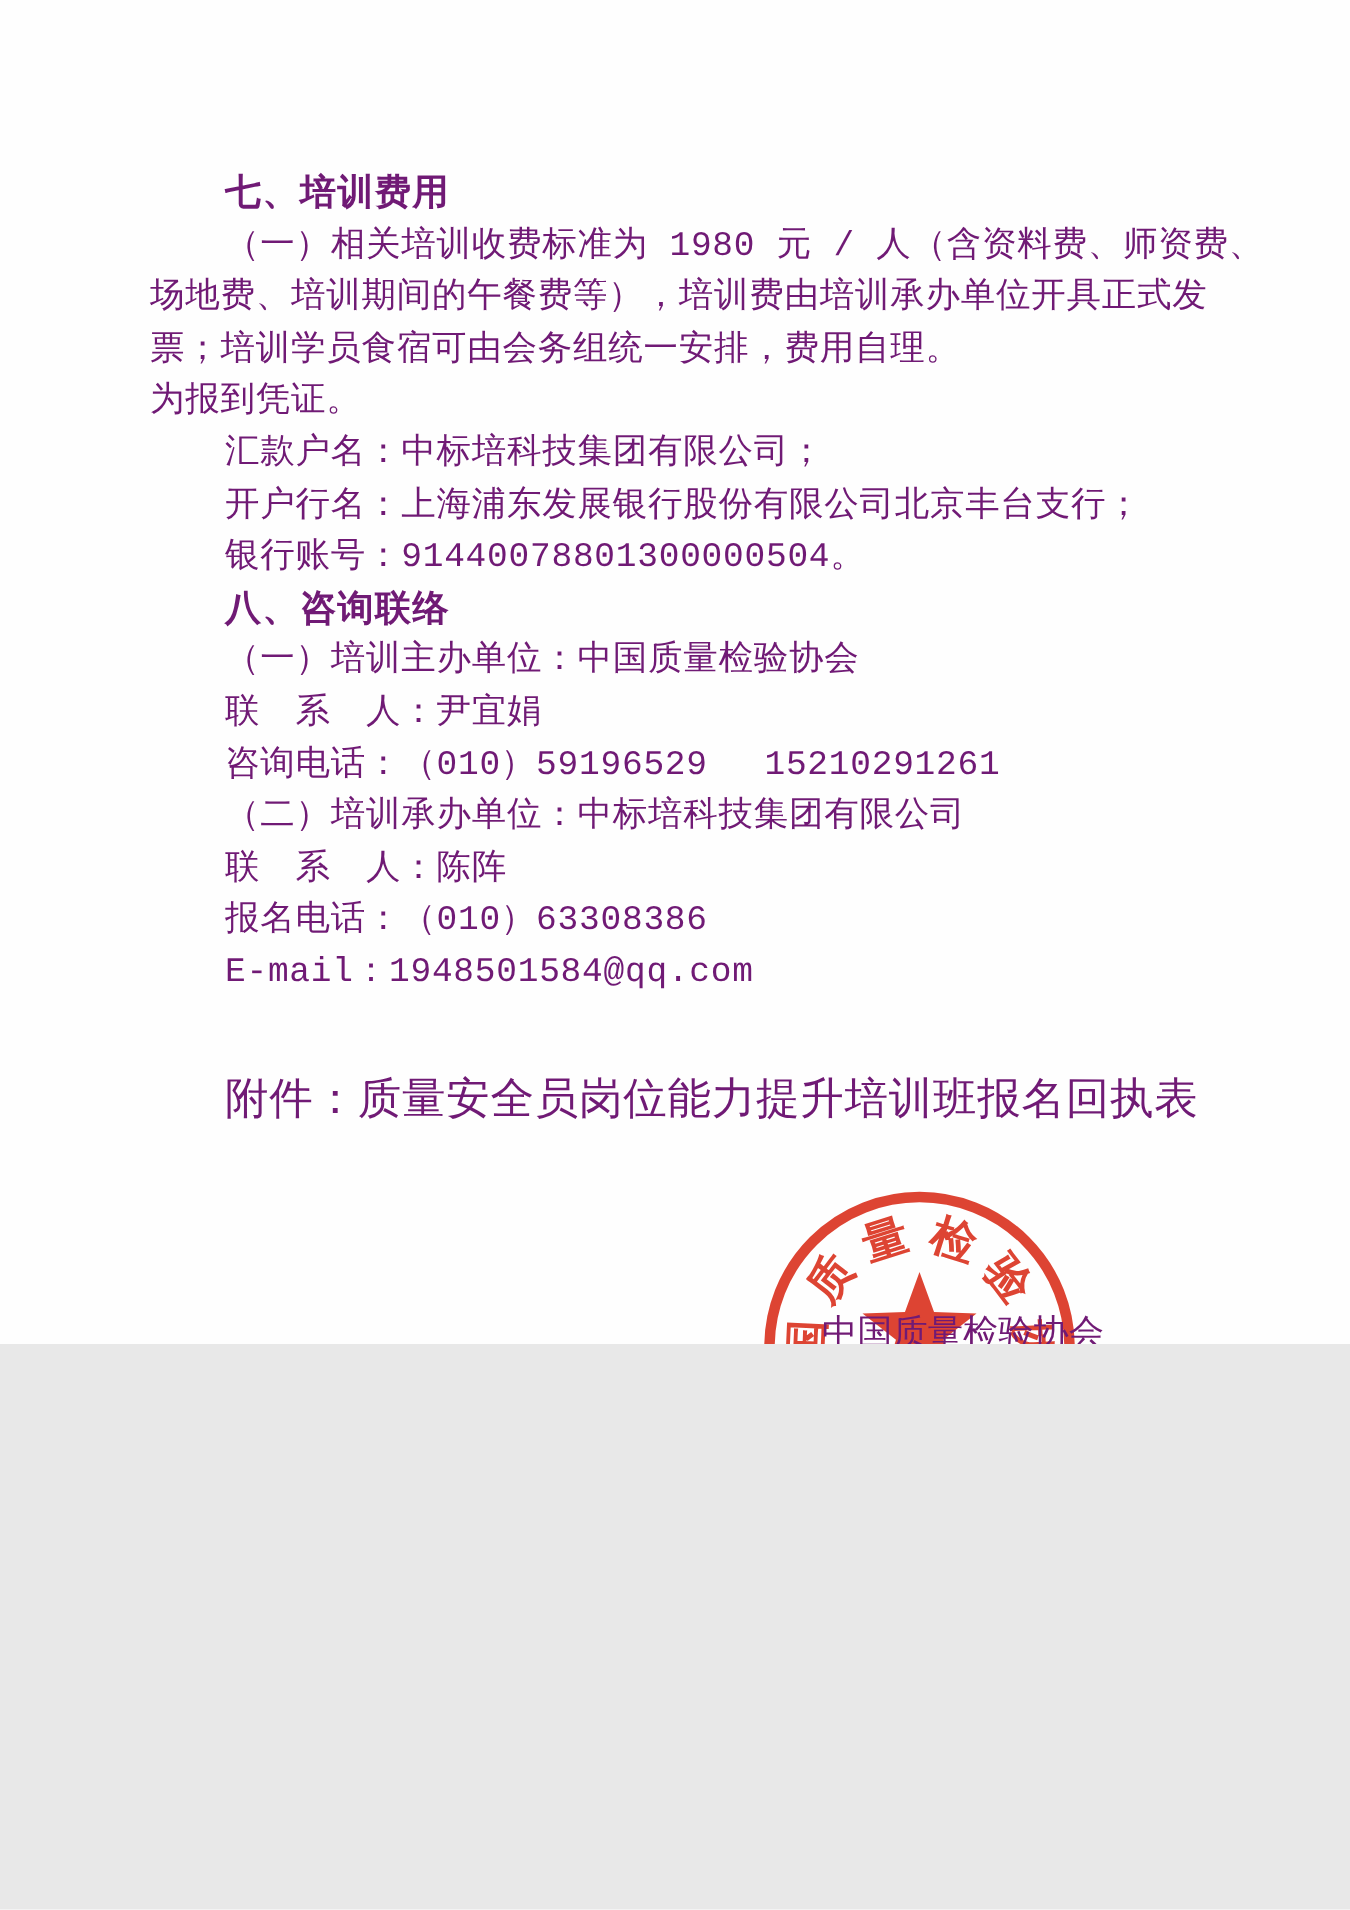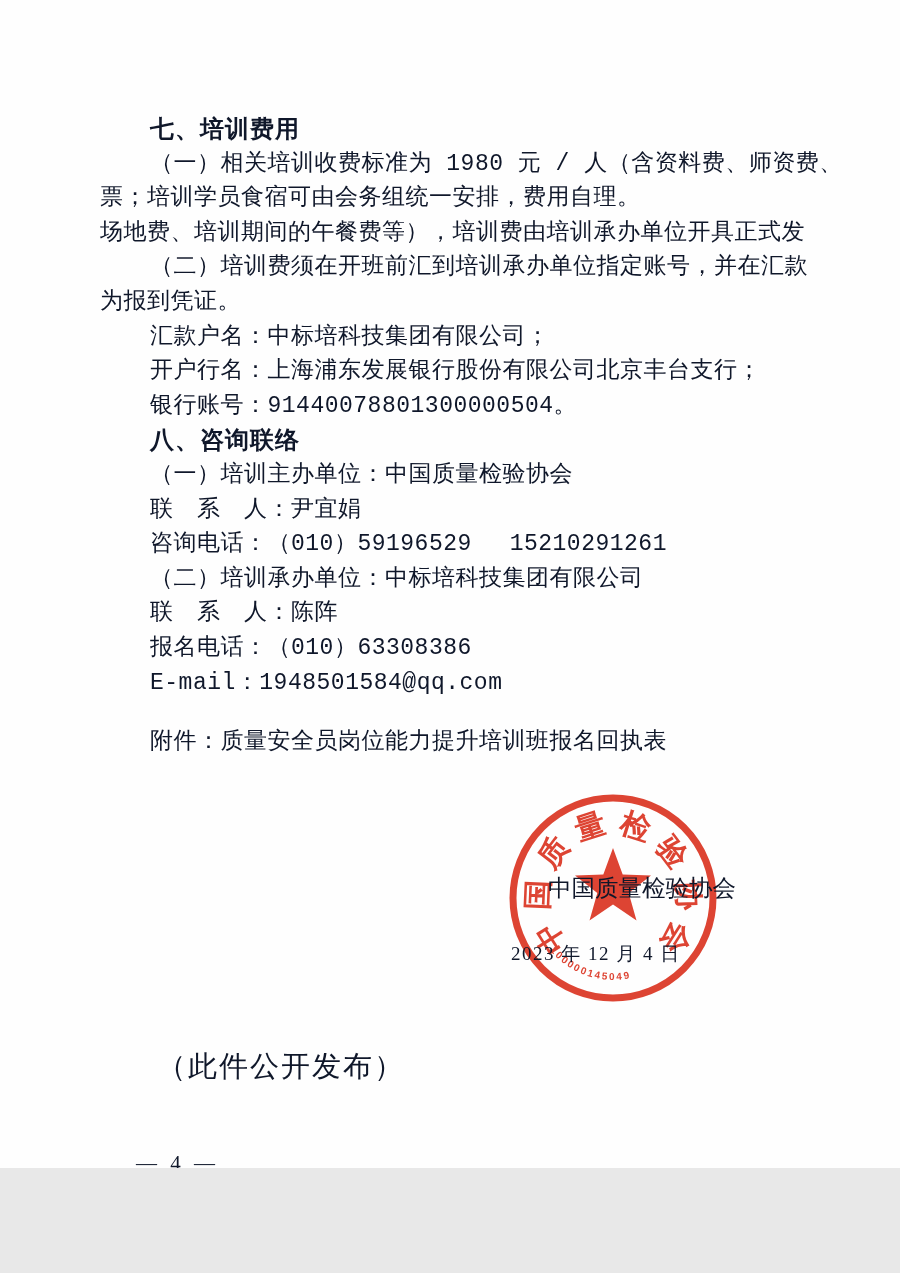--- a/index.html
+++ b/index.html
@@ -1,29 +1,29 @@
 <!DOCTYPE html>
 <html><head>
 <meta charset="utf-8">
 <style>
   html,body { margin:0; padding:0; background:#e8e8e8; }
   .page {
-    position:relative; width:900px; height:1168px; margin:0 auto;
+    position:relative; width:900px; height:896px; margin:0 auto;
     background:#fefefe; overflow:hidden;
     font-family:"Liberation Serif","DejaVu Serif",serif;
-    color:#0f172a;
+    color:#701a75;
   }
   .textcol { position:absolute; left:100px; top:112px; width:706px; z-index:1; }
   .line { font-size:23px; line-height:34.6px; white-space:pre; letter-spacing:0.5px;font-family:Liberation Mono, monospace; }
   .line.indent { padding-left:50px; }
   .line.heading {
     font-family:"Liberation Sans","DejaVu Sans",sans-serif;
     font-weight:700; font-size:24px; padding-left:50px; letter-spacing:1px;
   }
-  .attachment { margin-top:25px; padding-left:50px; font-size:23px; letter-spacing:0.5px; white-space:pre; }
+  .attachment { margin-top:47px; padding-left:50px; font-size:29px; letter-spacing:0.5px; white-space:pre; }
 
   .seal {
     position:absolute; left:506px; top:791px; width:214px; height:214px;
     z-index:2; mix-blend-mode:multiply; opacity:0.95;
   }
   .seal svg { display:block; width:214px; height:214px; }
   .seal text {
     font-family:"Liberation Sans","DejaVu Sans",sans-serif;
     font-weight:700;
   }
@@ -45,23 +45,22 @@
   }
 </style>
 </head>
 <body>
 
 <div class="page">
 
   <div class="textcol">
     <div class="line heading">七、培训费用</div>
     <div class="line indent">（一）相关培训收费标准为 1980 元 / 人（含资料费、师资费、</div>
+    <div class="line">场地费、培训期间的午餐费等），培训费由培训承办单位开具正式发</div>
     <div class="line">票；培训学员食宿可由会务组统一安排，费用自理。</div>
-    <div class="line">场地费、培训期间的午餐费等），培训费由培训承办单位开具正式发</div>
-    <div class="line indent">（二）培训费须在开班前汇到培训承办单位指定账号，并在汇款</div>
     <div class="line">为报到凭证。</div>
     <div class="line indent">汇款户名：中标培科技集团有限公司；</div>
     <div class="line indent">开户行名：上海浦东发展银行股份有限公司北京丰台支行；</div>
     <div class="line indent">银行账号：91440078801300000504。</div>
     <div class="line heading">八、咨询联络</div>
     <div class="line indent">（一）培训主办单位：中国质量检验协会</div>
     <div class="line indent">联　系　人：尹宜娟</div>
     <div class="line indent">咨询电话：（010）59196529　 15210291261</div>
     <div class="line indent">（二）培训承办单位：中标培科技集团有限公司</div>
     <div class="line indent">联　系　人：陈阵</div>

